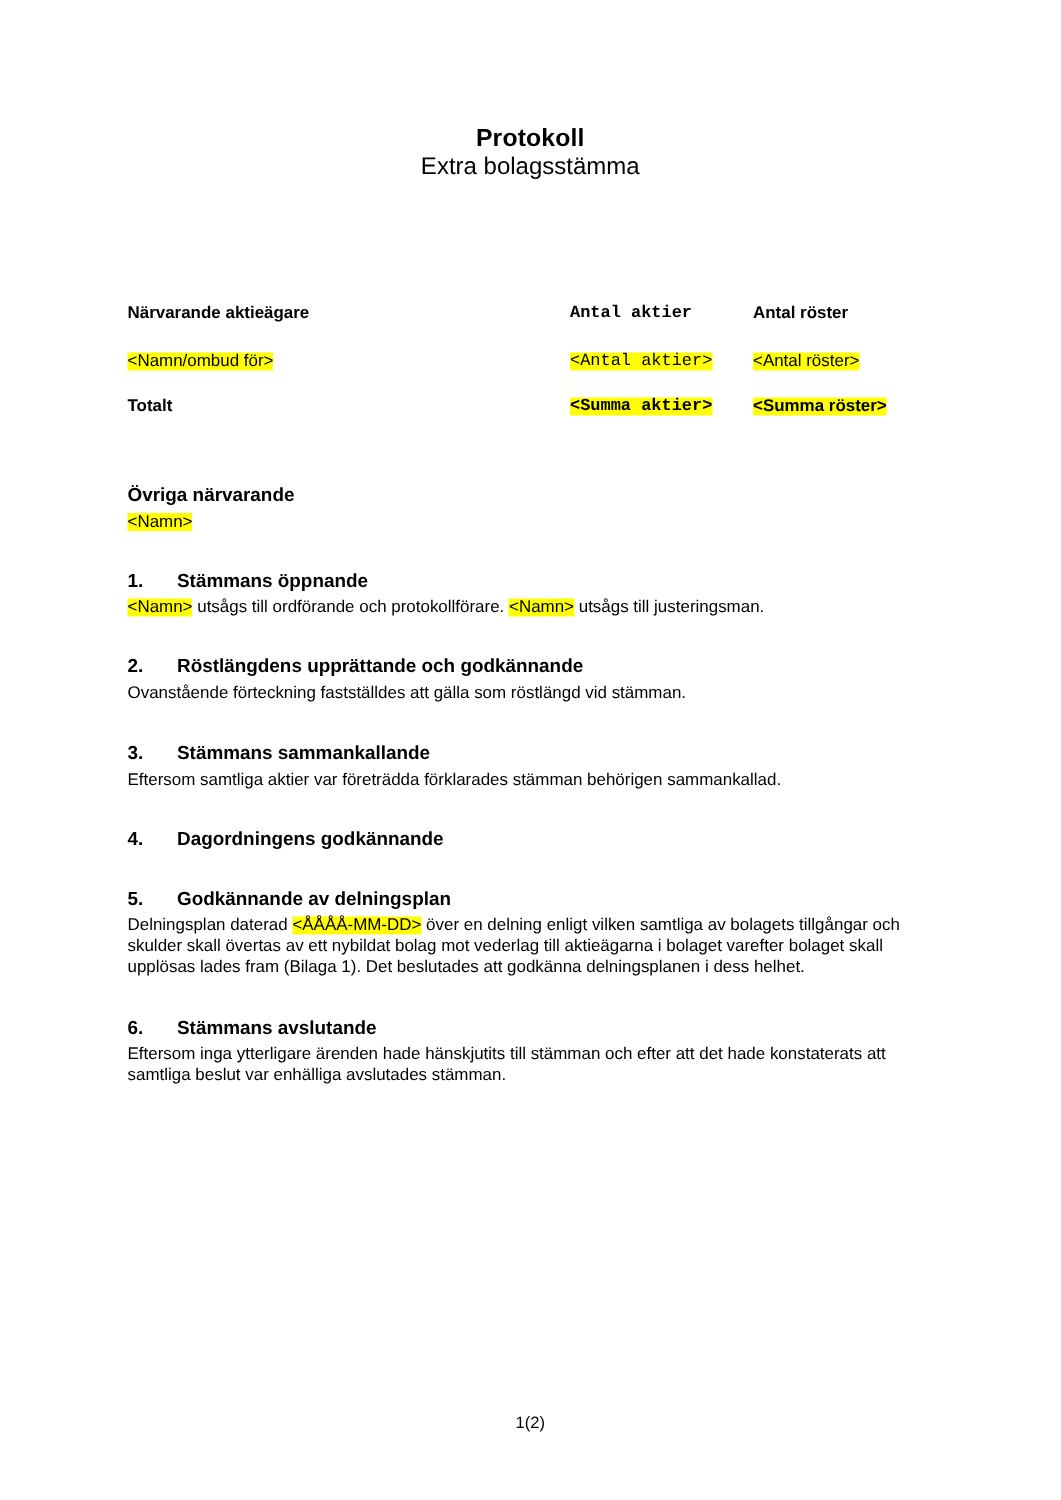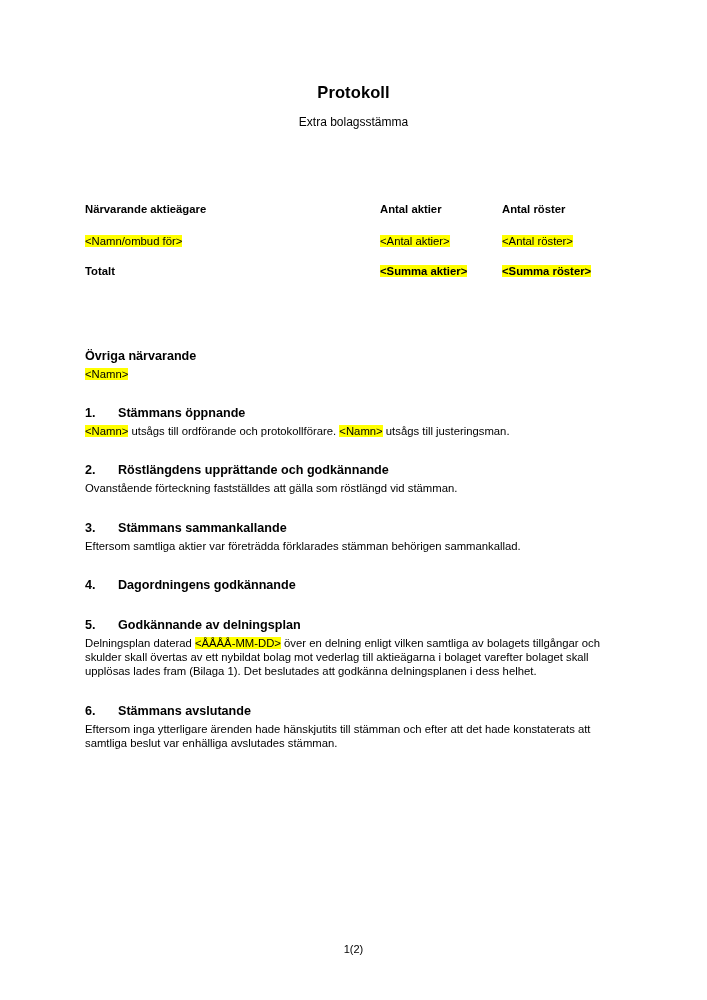--- a/index.html
+++ b/index.html
@@ -33,24 +33,24 @@
     width: 707px;
     text-align: center;
   }
   .doc-title {
     font-size: 16.5px;
     font-weight: bold;
     line-height: 19px;
     letter-spacing: 0.1px;
   }
   .doc-subtitle {
-    font-size: 12px;
+    font-size: 16px;
     font-weight: normal;
     line-height: 17px;
-    margin-top: 12px;
+    margin-top: 1px;
   }
 
   
   .content {
     position: absolute;
     left: 85px;
     top: 202px;
     width: 537px;
   }
 
@@ -69,21 +69,21 @@
     table-layout: fixed;
   }
   .table td, .table th {
     padding: 0;
     vertical-align: top;
     font-size: 11.3px;
     line-height: 14px;
     text-align: left;
   }
   .col-name   { width: 295px; margin-left: 41px; }
-  .col-shares { width: 122px; text-align: left; }
+  .col-shares { width: 122px; text-align: left; font-family: Liberation Mono, monospace; }
   .col-votes  { width: 120px; text-align: right; }
 
   .table .hdr-row td {
     font-weight: bold;
     padding-bottom: 18px;
   }
   .table .val-row td {
     padding-bottom: 16px;
   }
   .table .total-row td {
@@ -91,21 +91,21 @@
   }
 
   
   .hl {
     background-color: #ffff00;
     color: #000000;
   }
 
   
   .subhead-block {
-    margin-top: 70px;
+    margin-top: 44px;
   }
   .subhead {
     font-size: 12.6px;
     font-weight: bold;
     line-height: 16px;
     margin: 0 0 3px 0;
   }
   .subhead-val {
     font-size: 11.3px;
     line-height: 14px;

